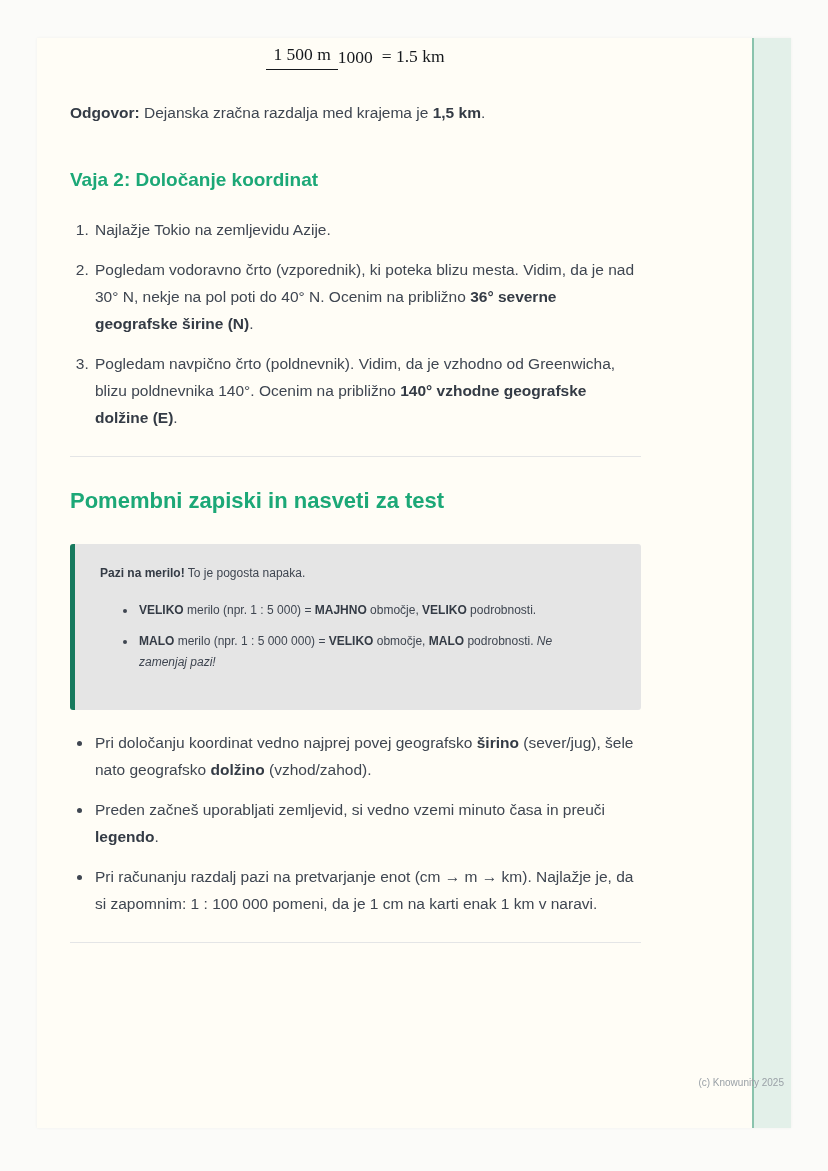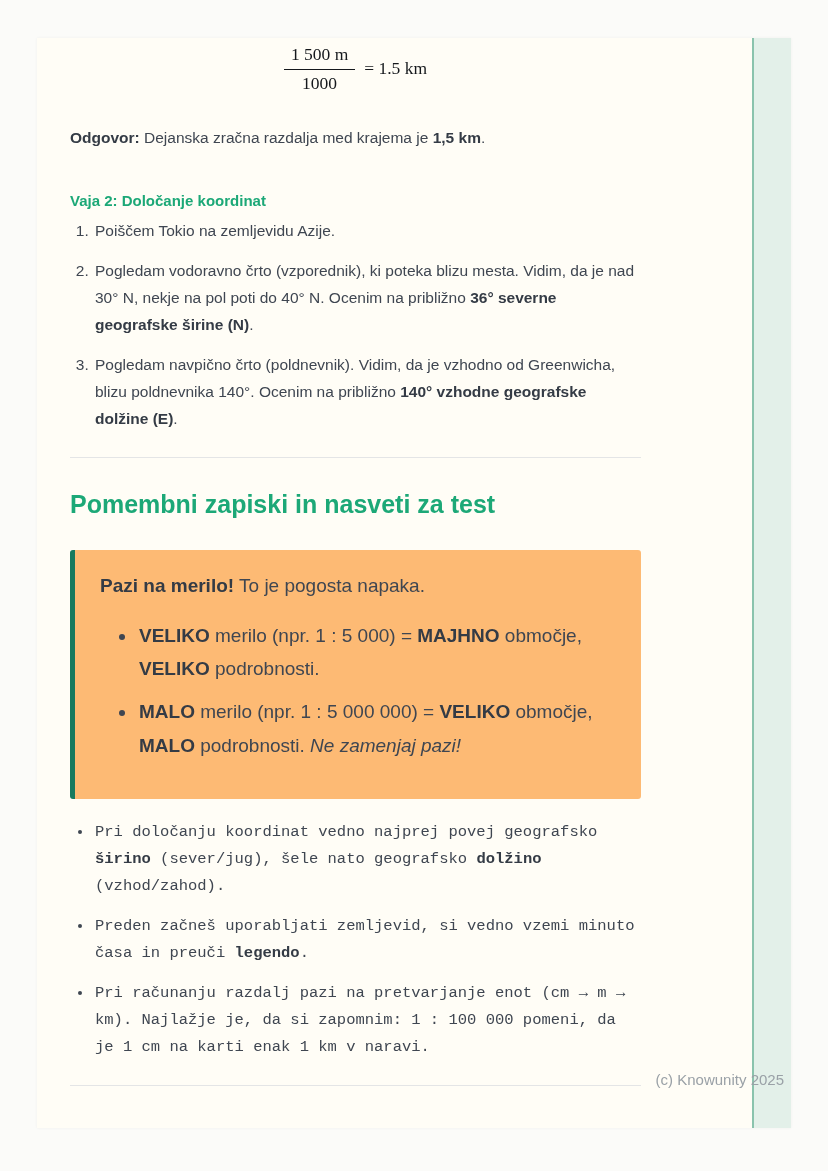--- a/index.html
+++ b/index.html
@@ -37,64 +37,64 @@
     display: flex;
     justify-content: center;
     align-items: center;
     gap: 9px;
     font-family: "Liberation Serif", "DejaVu Serif", serif;
     font-size: 17.5px;
     color: #15181c;
     line-height: 1.25;
     margin: 4px 0 30px;
   }
-  .frac { display: inline-flex; flex-direction: column; text-align: center; }
+  .frac { display: inline-flex; flex-direction: row; text-align: center; }
   .frac .num { border-bottom: 1.4px solid #15181c; padding: 0 7px 3px; }
   .frac .den { padding-top: 3px; }
   p.body-p { margin: 0 0 16px; }
   p.justify { text-align: justify; }
   b { font-weight: 700; color: #343b45; }
   h3.exercise-h {
     color: #1ca877;
-    font-size: 15px;
+    font-size: 19px;
     font-weight: 700;
-    margin: 36px 0 4px;
+    margin: 36px 0 21px;
   }
   h2.notes-h {
     color: #1ca877;
-    font-size: 25px;
+    font-size: 22px;
     font-weight: 700;
     margin: 25px 0 0;
   }
   ol.steps { padding-left: 23px; margin: 2px 0 16px; }
   ol.steps li { margin-bottom: 13px; padding-left: 2px; }
   hr.rule {
     border: none;
     border-top: 1px solid #e4e5e6;
     margin: 24px 0 0;
   }
   .callout {
     margin-top: 24px;
-    background: #fdba74;
+    background: #e5e5e5;
     border-left: 5px solid #177a5e;
     border-radius: 3px;
     padding: 19px 26px 21px 25px;
-    font-size: 19px;
+    font-size: 12px;
     line-height: 1.76;
   }
   .callout-head { margin-bottom: 2px; }
   .callout ul { padding-left: 21px; margin: 16px; }
   .callout ul li { margin-top: 10px; padding-left: 2px; }
   ul.tips { padding-left: 23px; margin: 20px 0 0; }
-  ul.tips li { margin-bottom: 13px; padding-left: 2px; font-family: Liberation Mono, monospace; }
+  ul.tips li { margin-bottom: 13px; padding-left: 2px; }
   .em { font-style: italic; }
   .footer {
     position: absolute;
     right: 7px; bottom: 40px;
-    font-size: 15px;
+    font-size: 10px;
     color: #9aa1a7;
     z-index: 2;
     margin-top: 24px;
   }
 </style>
 </head>
 <body>
 
 <div class="card">
   <div class="stripe"></div>
@@ -109,21 +109,21 @@
       <span>= 1.5 km</span>
     </div>
 
     <p class="body-p"><b>Odgovor:</b><span> Dejanska zračna razdalja med krajema je </span><b>1,5 km</b><span>.</span></p>
 
     <h3 class="exercise-h">Vaja 2: Določanje koordinat</h3>
 
 
 
     <ol class="steps">
-      <li><span>Poiščem Tokio na zemljevidu Azije.</span><b></b><span></span></li>
+      <li><span>Najlažje Tokio na zemljevidu Azije.</span><b></b><span></span></li>
       <li><span>Pogledam vodoravno črto (vzporednik), ki poteka blizu mesta. Vidim, da je nad 30° N, nekje na pol poti do 40° N. Ocenim na približno </span><b>36° severne geografske širine (N)</b><span>.</span></li>
       <li><span>Pogledam navpično črto (poldnevnik). Vidim, da je vzhodno od Greenwicha, blizu poldnevnika 140°. Ocenim na približno </span><b>140° vzhodne geografske dolžine (E)</b><span>.</span></li>
     </ol>
 
 
     <hr class="rule">
 
     <h2 class="notes-h">Pomembni zapiski in nasveti za test</h2>
 
     <div class="callout">

